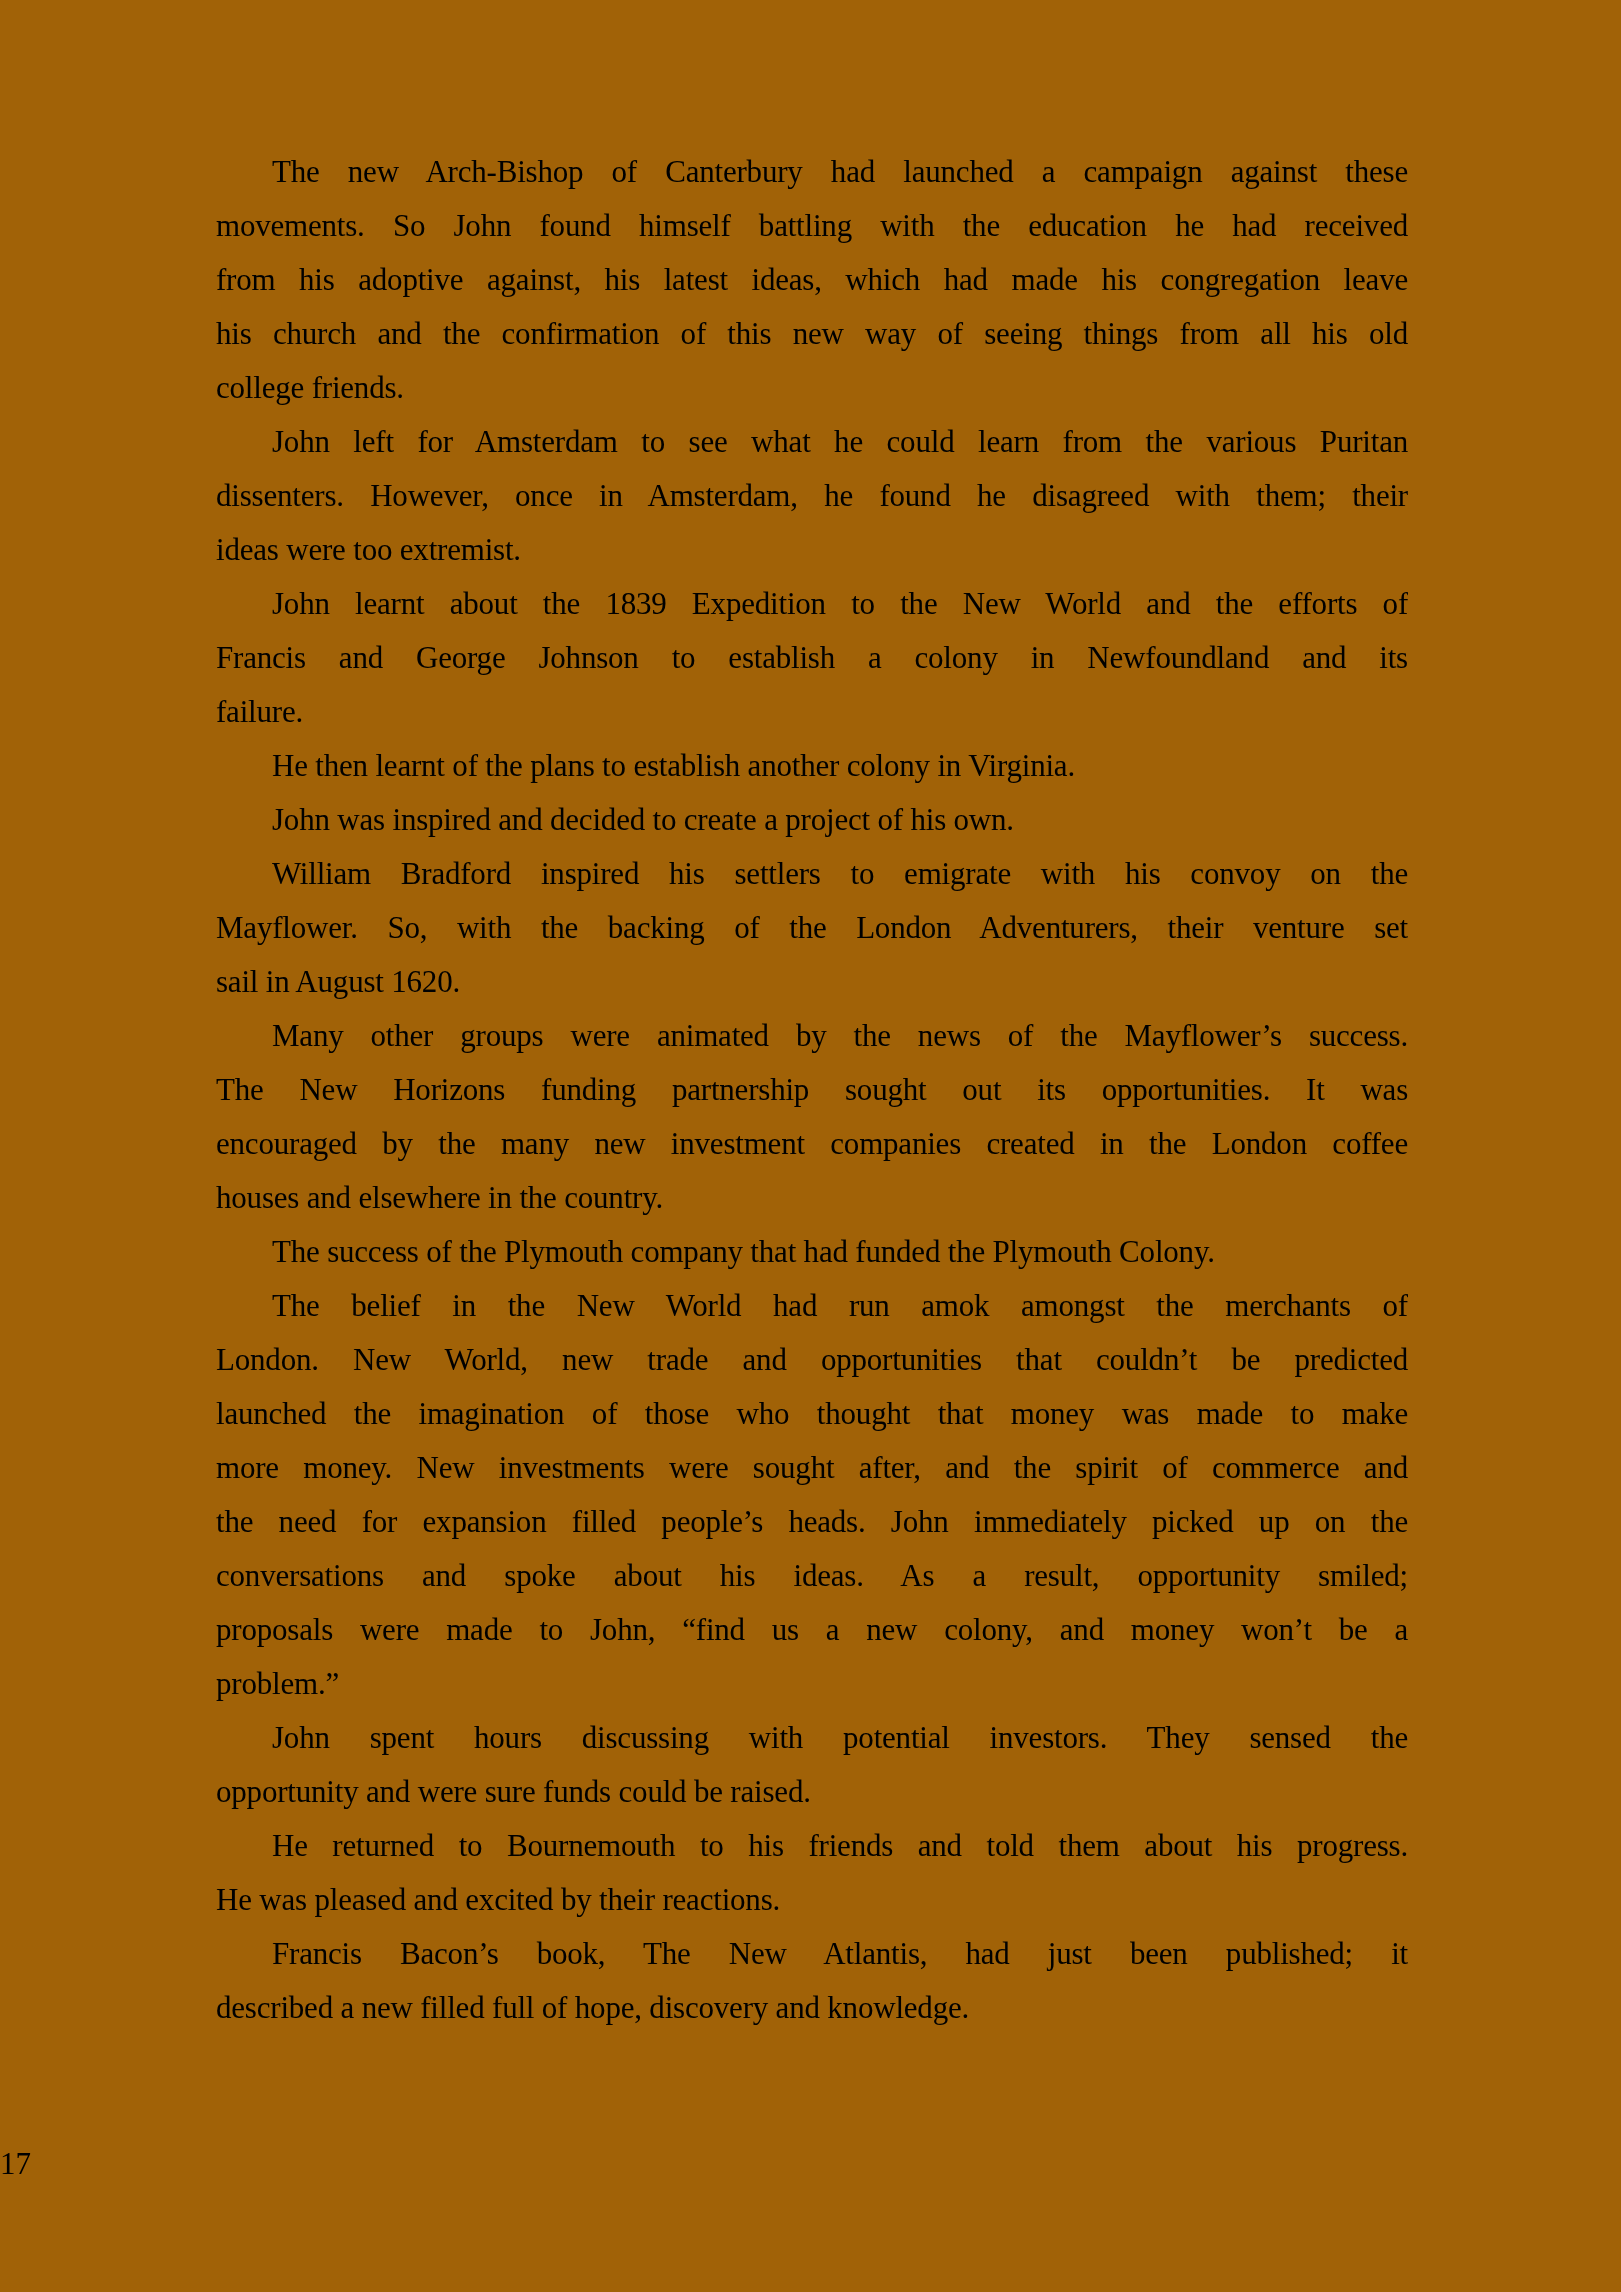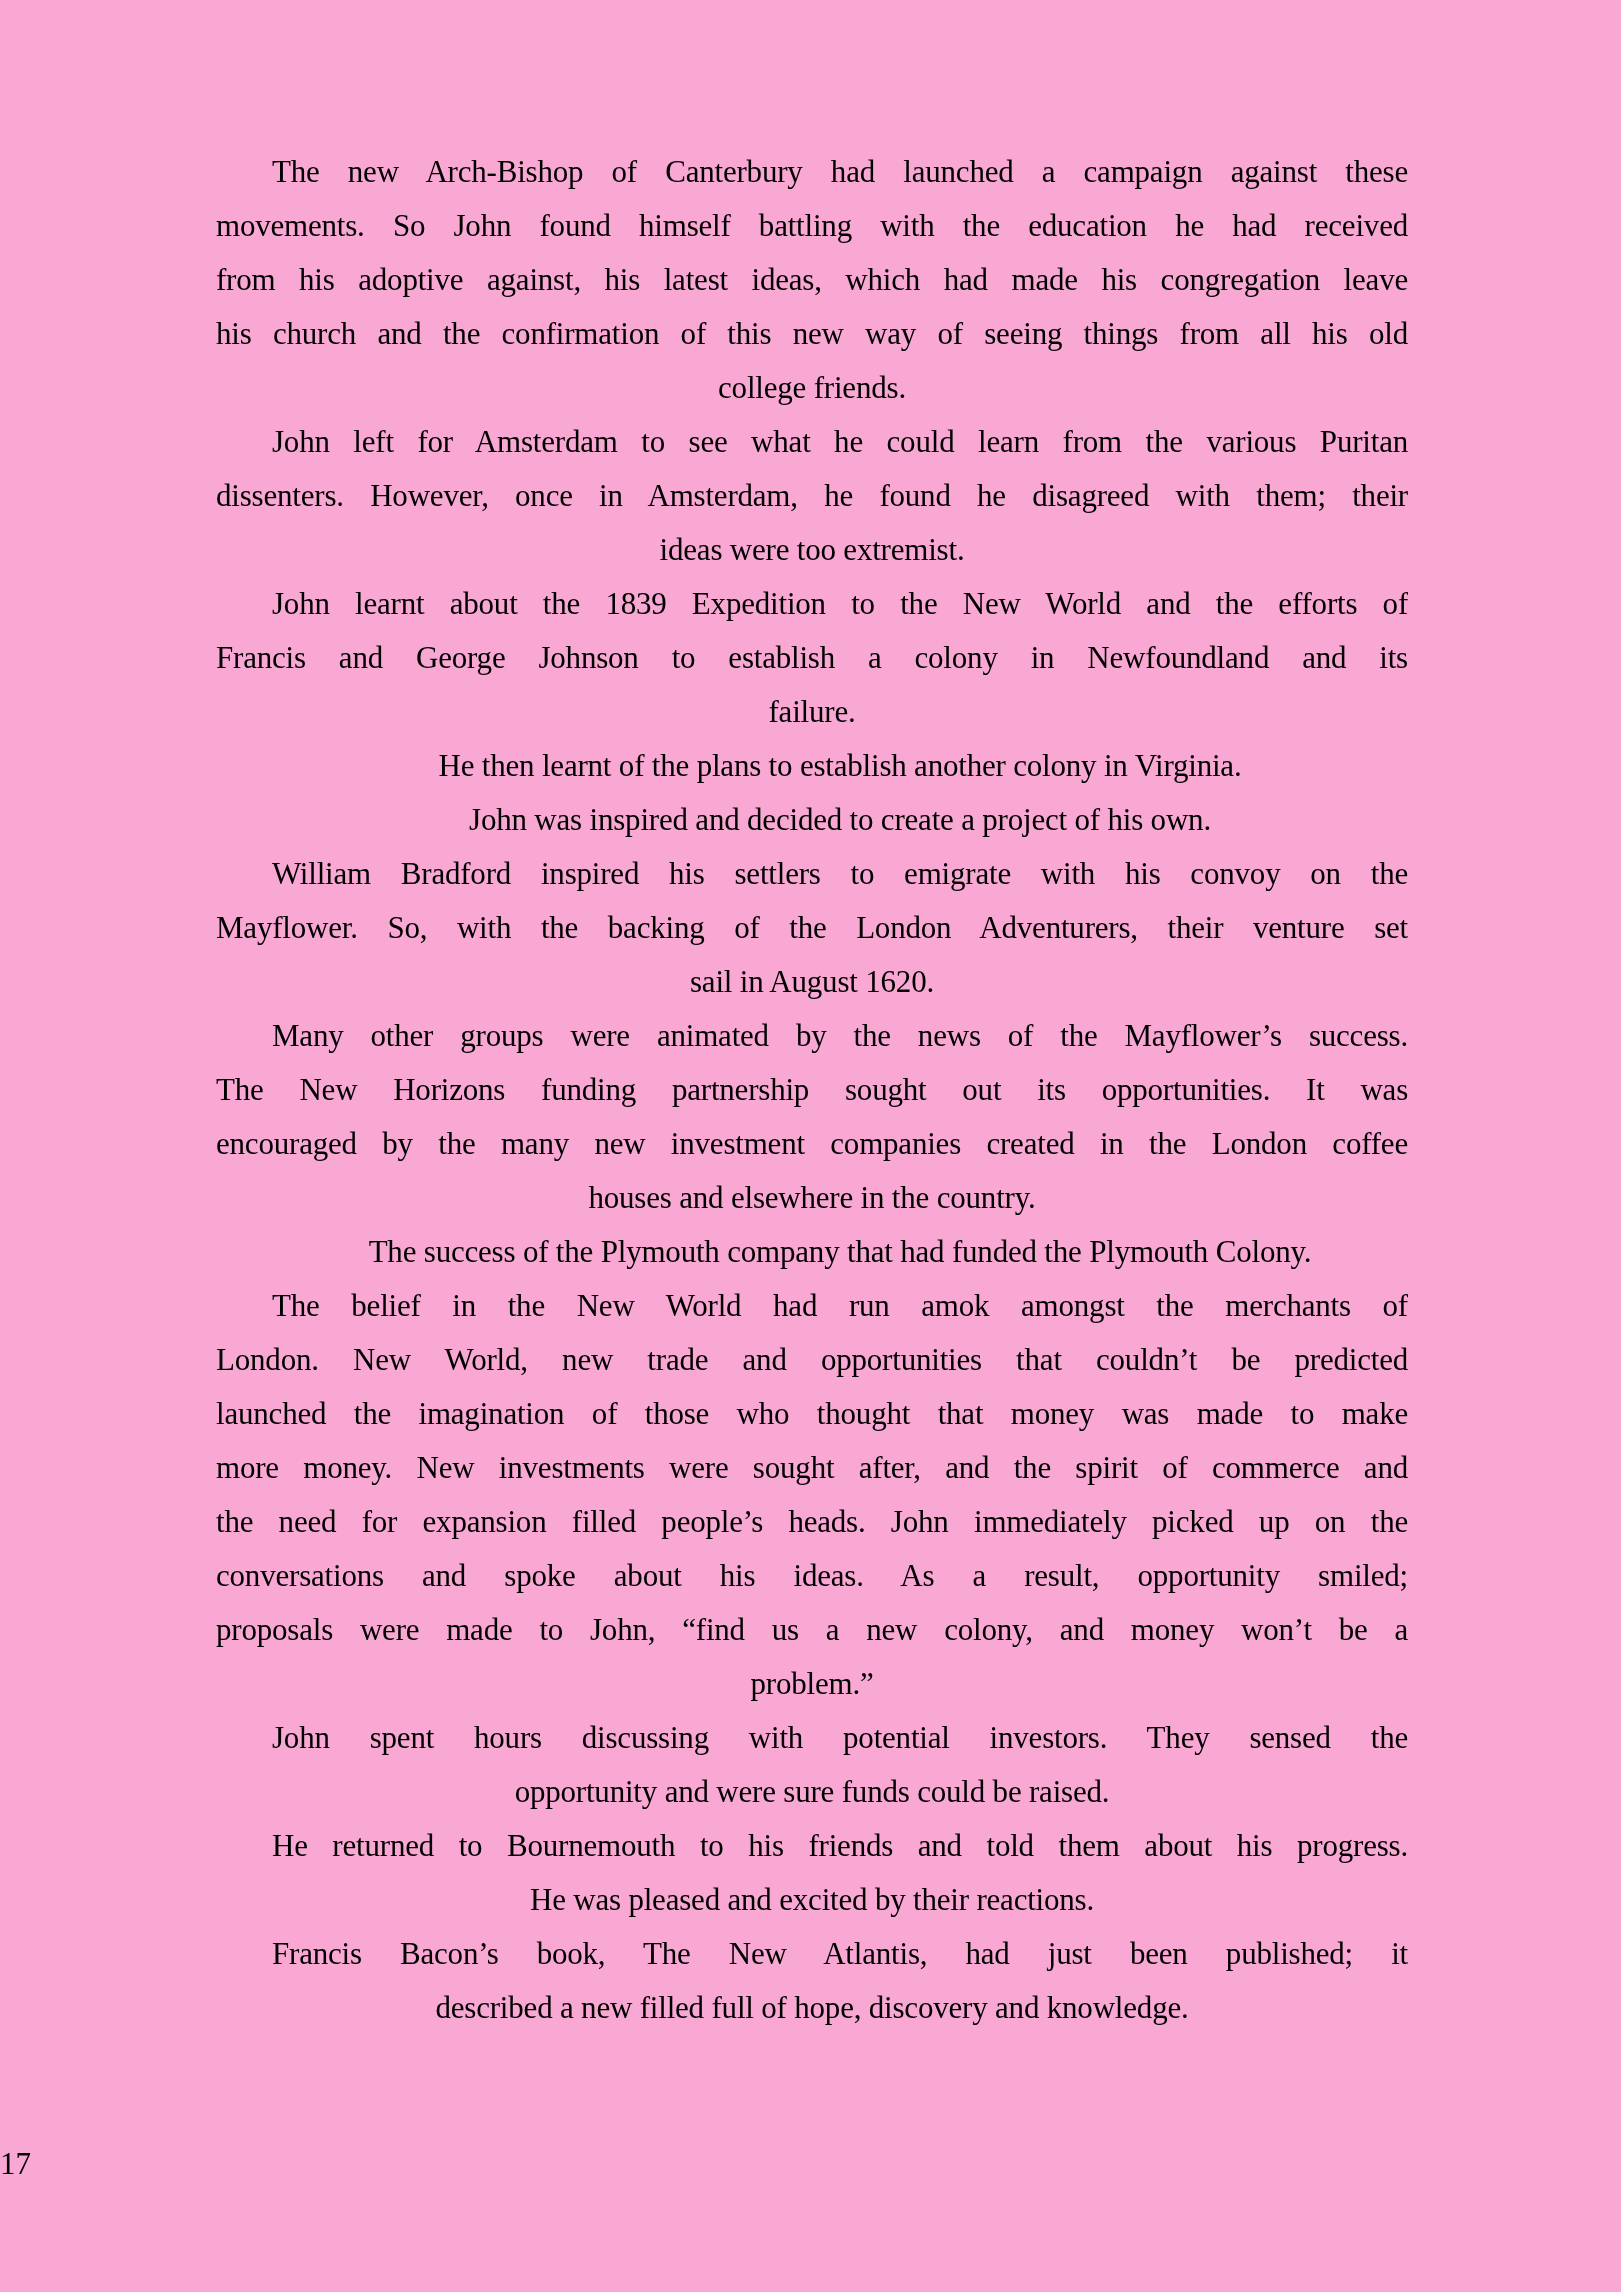--- a/index.html
+++ b/index.html
@@ -4,21 +4,21 @@
 <style>
   html, body {
     margin: 0;
     padding: 0;
     background: #ffffff;
   }
   .page {
     position: relative;
     width: 1621px;
     height: 2293px;
-    background: #f9a8d4;
+    background: #a16207;
     color: #000000;
     font-family: "Liberation Serif", "DejaVu Serif", serif;
     overflow: hidden;
   }
   .text-block {
     position: absolute;
     left: 216px;
     top: 145px;
     width: 1192px;
   }
@@ -27,21 +27,20 @@
     padding: 0;
   }
   .line {
     height: 54px;
     line-height: 54px;
     font-size: 31px;
     letter-spacing: -0.2px;
     white-space: normal;
     overflow: hidden;
     color: #000000;
-    text-align: center;
   }
   .line.j {
     text-align: justify;
     text-align-last: justify;
     text-justify: inter-word;
   }
   .line.first {
     text-indent: 56px;
   }
   .page-number {

